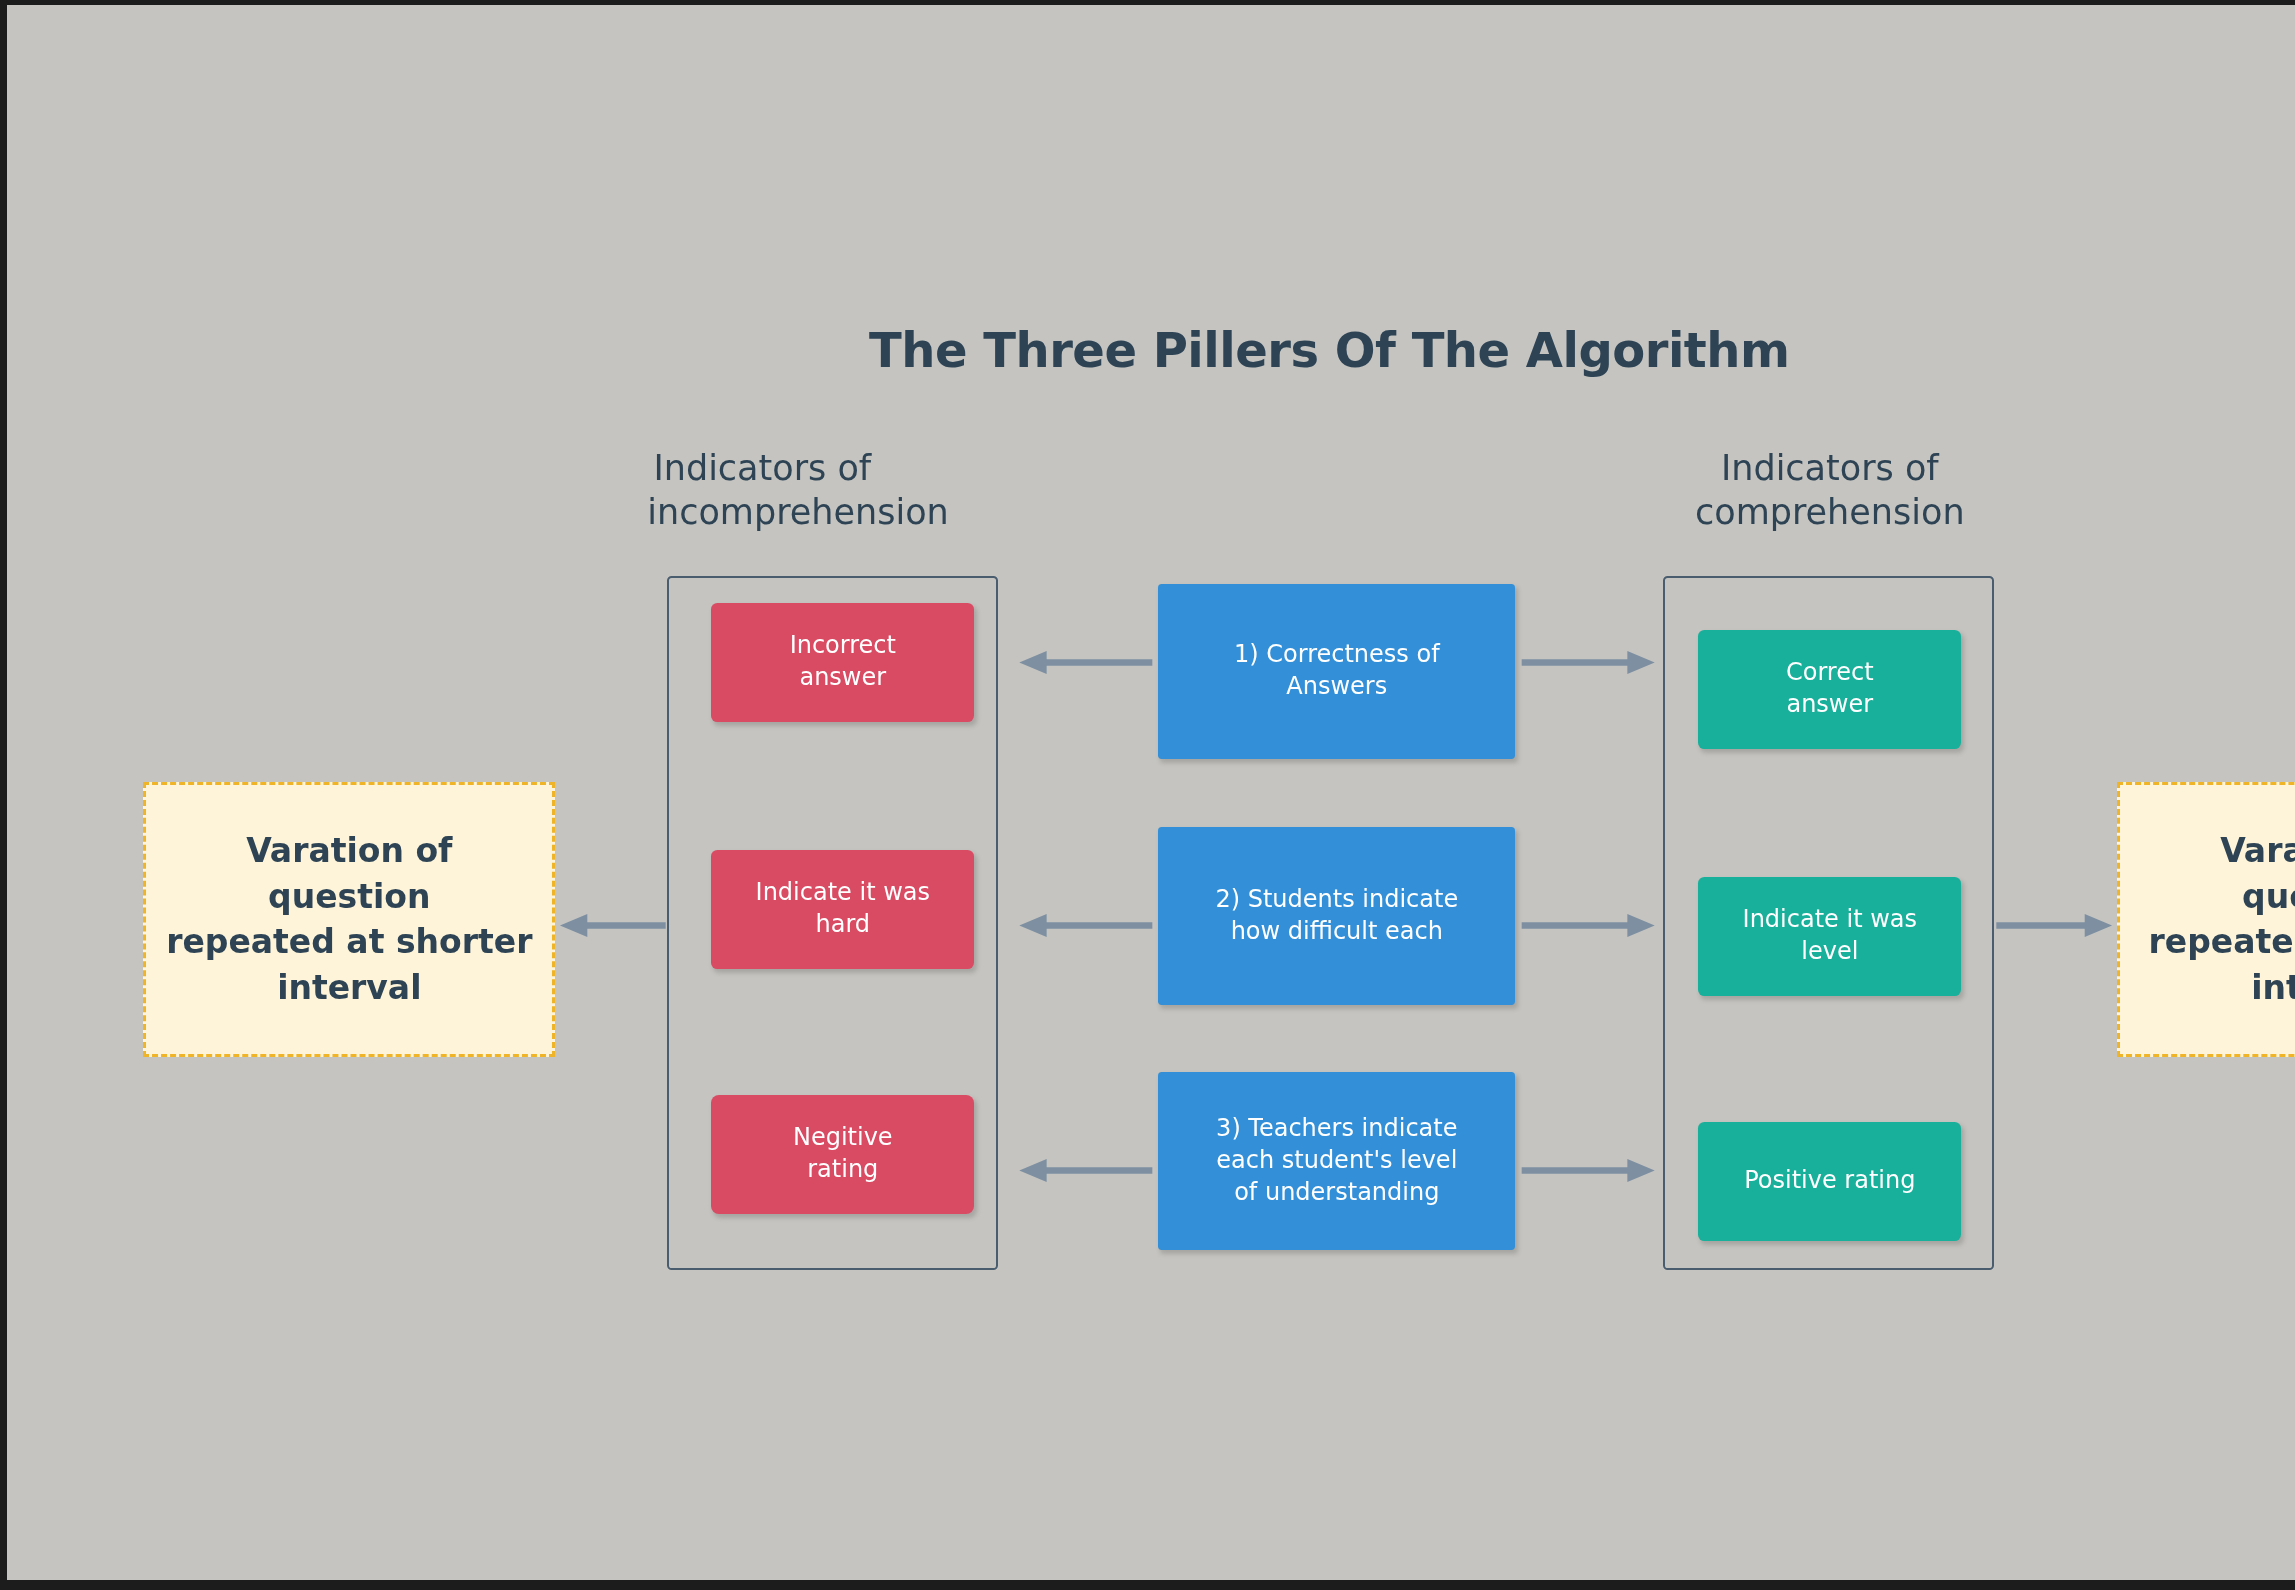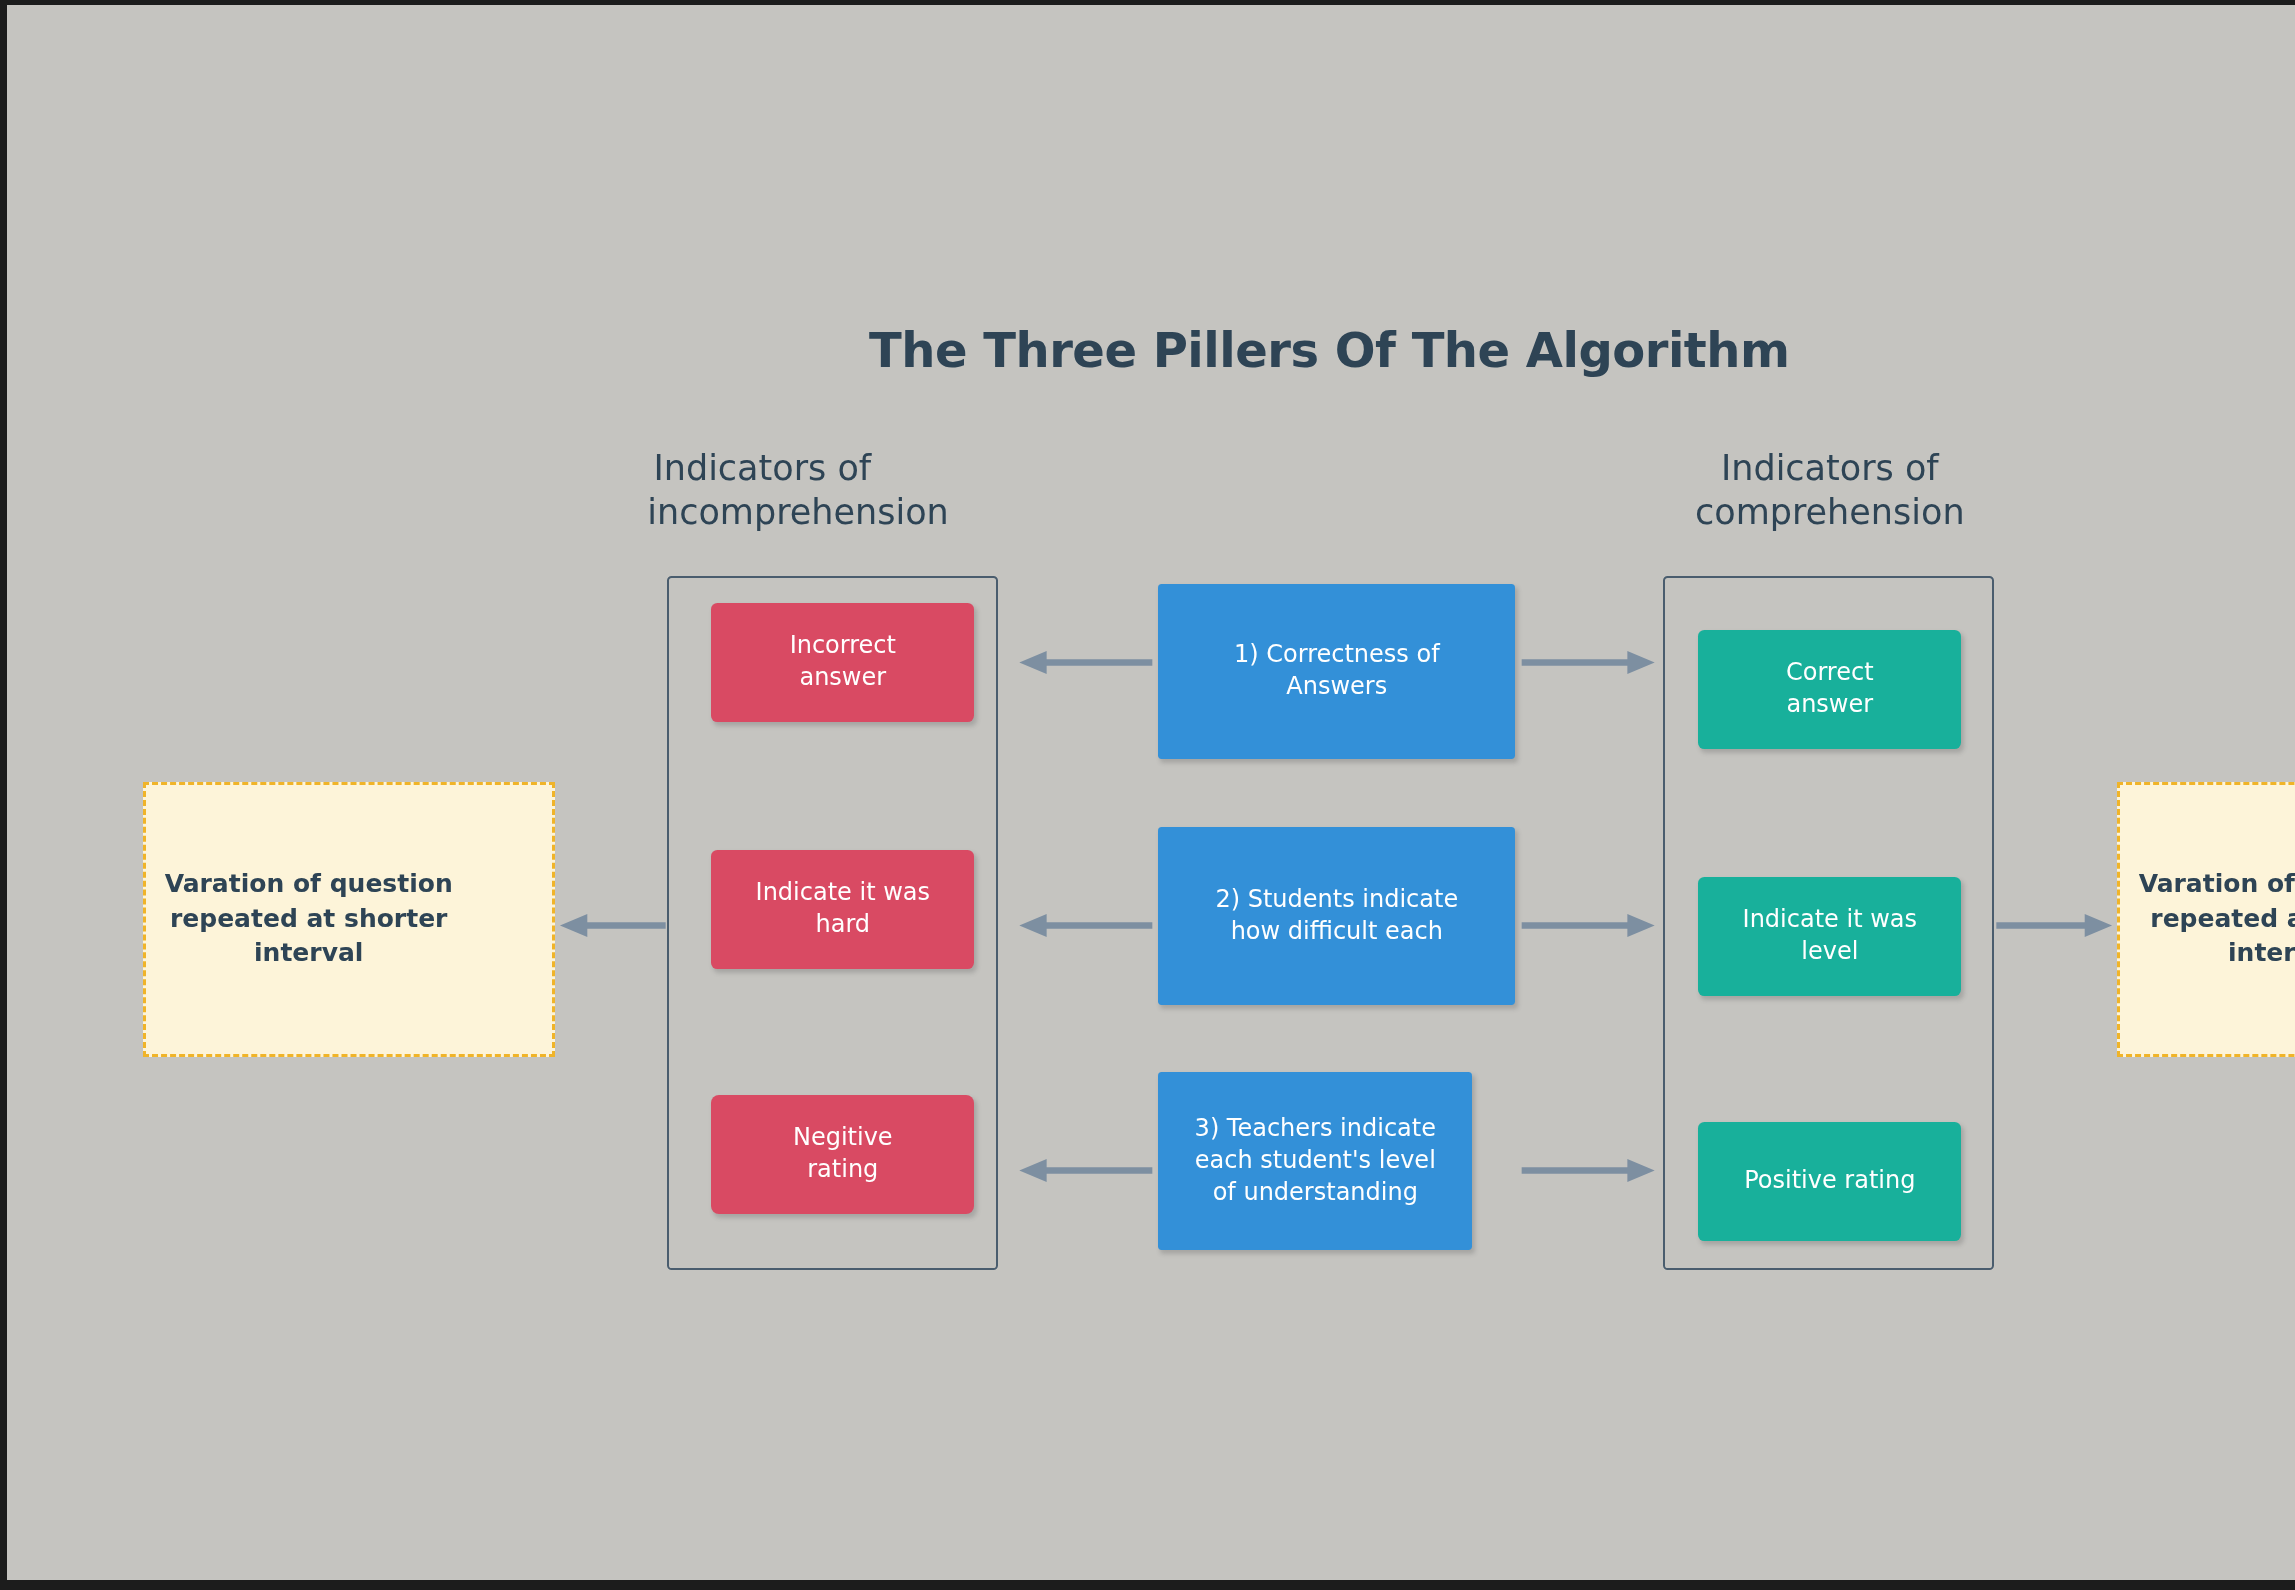--- a/index.html
+++ b/index.html
@@ -94,40 +94,40 @@
   .node-blue  { background: #3390d8; border-radius: 3.7px; }
 
   
   #node-incorrect-answer { left: 704px; top: 598px; width: 263px; height: 119px; }
   #node-indicate-hard    { left: 704px; top: 845px; width: 263px; height: 119px; }
   #node-negative-rating  { left: 704px; top: 1090px; width: 263px; height: 119px; border-radius: 8px; }
 
   
   #node-pillar-1 { left: 1151px; top: 579px; width: 357px; height: 175px; }
   #node-pillar-2 { left: 1151px; top: 822px; width: 357px; height: 178px; }
-  #node-pillar-3 { left: 1151px; top: 1067px; width: 314px; height: 178px; }
+  #node-pillar-3 { left: 1151px; top: 1067px; width: 357px; height: 178px; }
 
   
   #node-correct-answer   { left: 1691px; top: 598px; width: 263px; height: 119px; }
   #node-indicate-easy    { left: 1691px; top: 845px; width: 263px; height: 119px; }
   #node-positive-rating  { left: 1691px; top: 1090px; width: 263px; height: 119px; }
 
   
   .outcome {
     position: absolute;
     box-sizing: border-box;
     background: #fdf4d9;
     border: 3.2px dashed #f0b429;
     display: flex;
     align-items: center;
-    justify-content: flex-start;
+    justify-content: flex-end;
     text-align: center;
     color: #2e4455;
     font-family: "DejaVu Sans", sans-serif;
-    font-size: 25px;
+    font-size: 33px;
     font-weight: bold;
     line-height: 1.38;
     padding: 0 18.4px;
   }
   #outcome-shorter { left: 136px;  top: 777px; width: 412px; height: 275px; }
   #outcome-longer  { left: 2110px; top: 777px; width: 412px; height: 275px; }
 
   
   .arrow {
     position: absolute;

